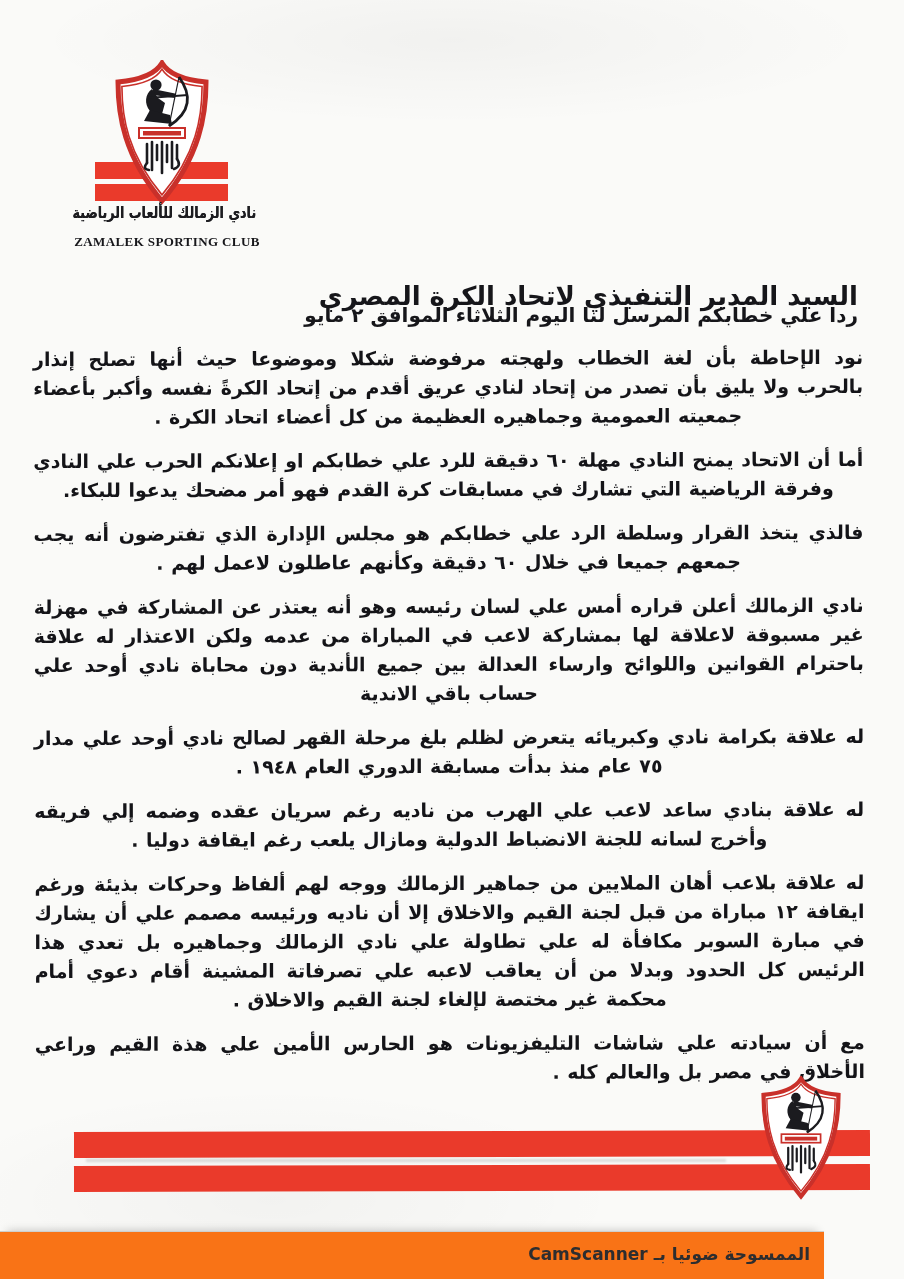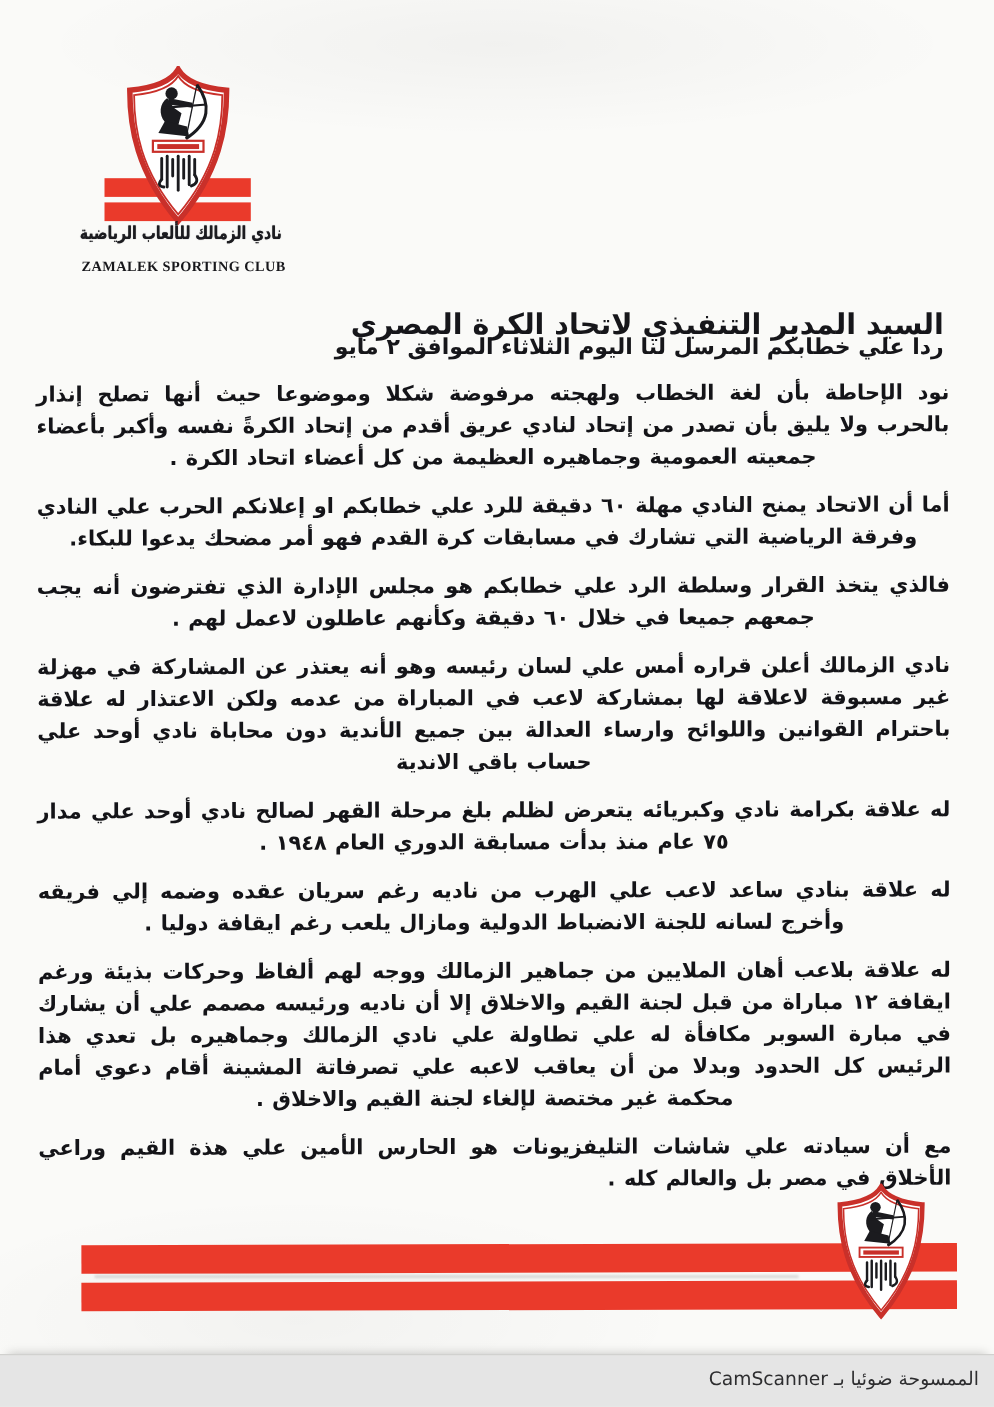--- a/index.html
+++ b/index.html
@@ -67,23 +67,24 @@
   .footer-stripes .stripe{position:absolute;background:var(--stripe-red,#ea3a2b);z-index:1;}
   .footer-stripes .f1{left:74px;top:1131px;width:796px;height:26px;transform:rotate(-0.15deg);}
   .footer-stripes .f2{left:74px;top:1165px;width:796px;height:26px;transform:rotate(-0.15deg);}
   .footer-stripes .smear{
     position:absolute;left:86px;top:1159px;width:640px;height:3px;z-index:1;
     background:rgba(40,40,40,0.14);filter:blur(1px);
   }
   .bottom-crest{left:755px;top:1076px;width:92px;height:124px;position:absolute;z-index:2;}
   
   .scanner-bar{
-    position:absolute;left:0;bottom:0;width:904px;height:47px;
-    background:#e5e5e5;border-top:1px solid #cfcfcc;z-index:5;
+    position:absolute;left:0;bottom:0;width:824px;height:47px;
+    background:#f97316;border-top:1px solid #cfcfcc;z-index:5;
     box-shadow:0 -7px 9px -7px rgba(0,0,0,0.22);
+    font-weight:bold;
   }
   .scanner-caption{
     position:absolute;right:14px;top:0;height:47px;line-height:44px;
     direction:rtl;font-size:17px;color:#2d2d2f;
     font-family:"DejaVu Sans",sans-serif;
   }
   .hidden-defs{position:absolute;width:0;height:0;overflow:hidden;}
 </style>
 </head>
 <body>

